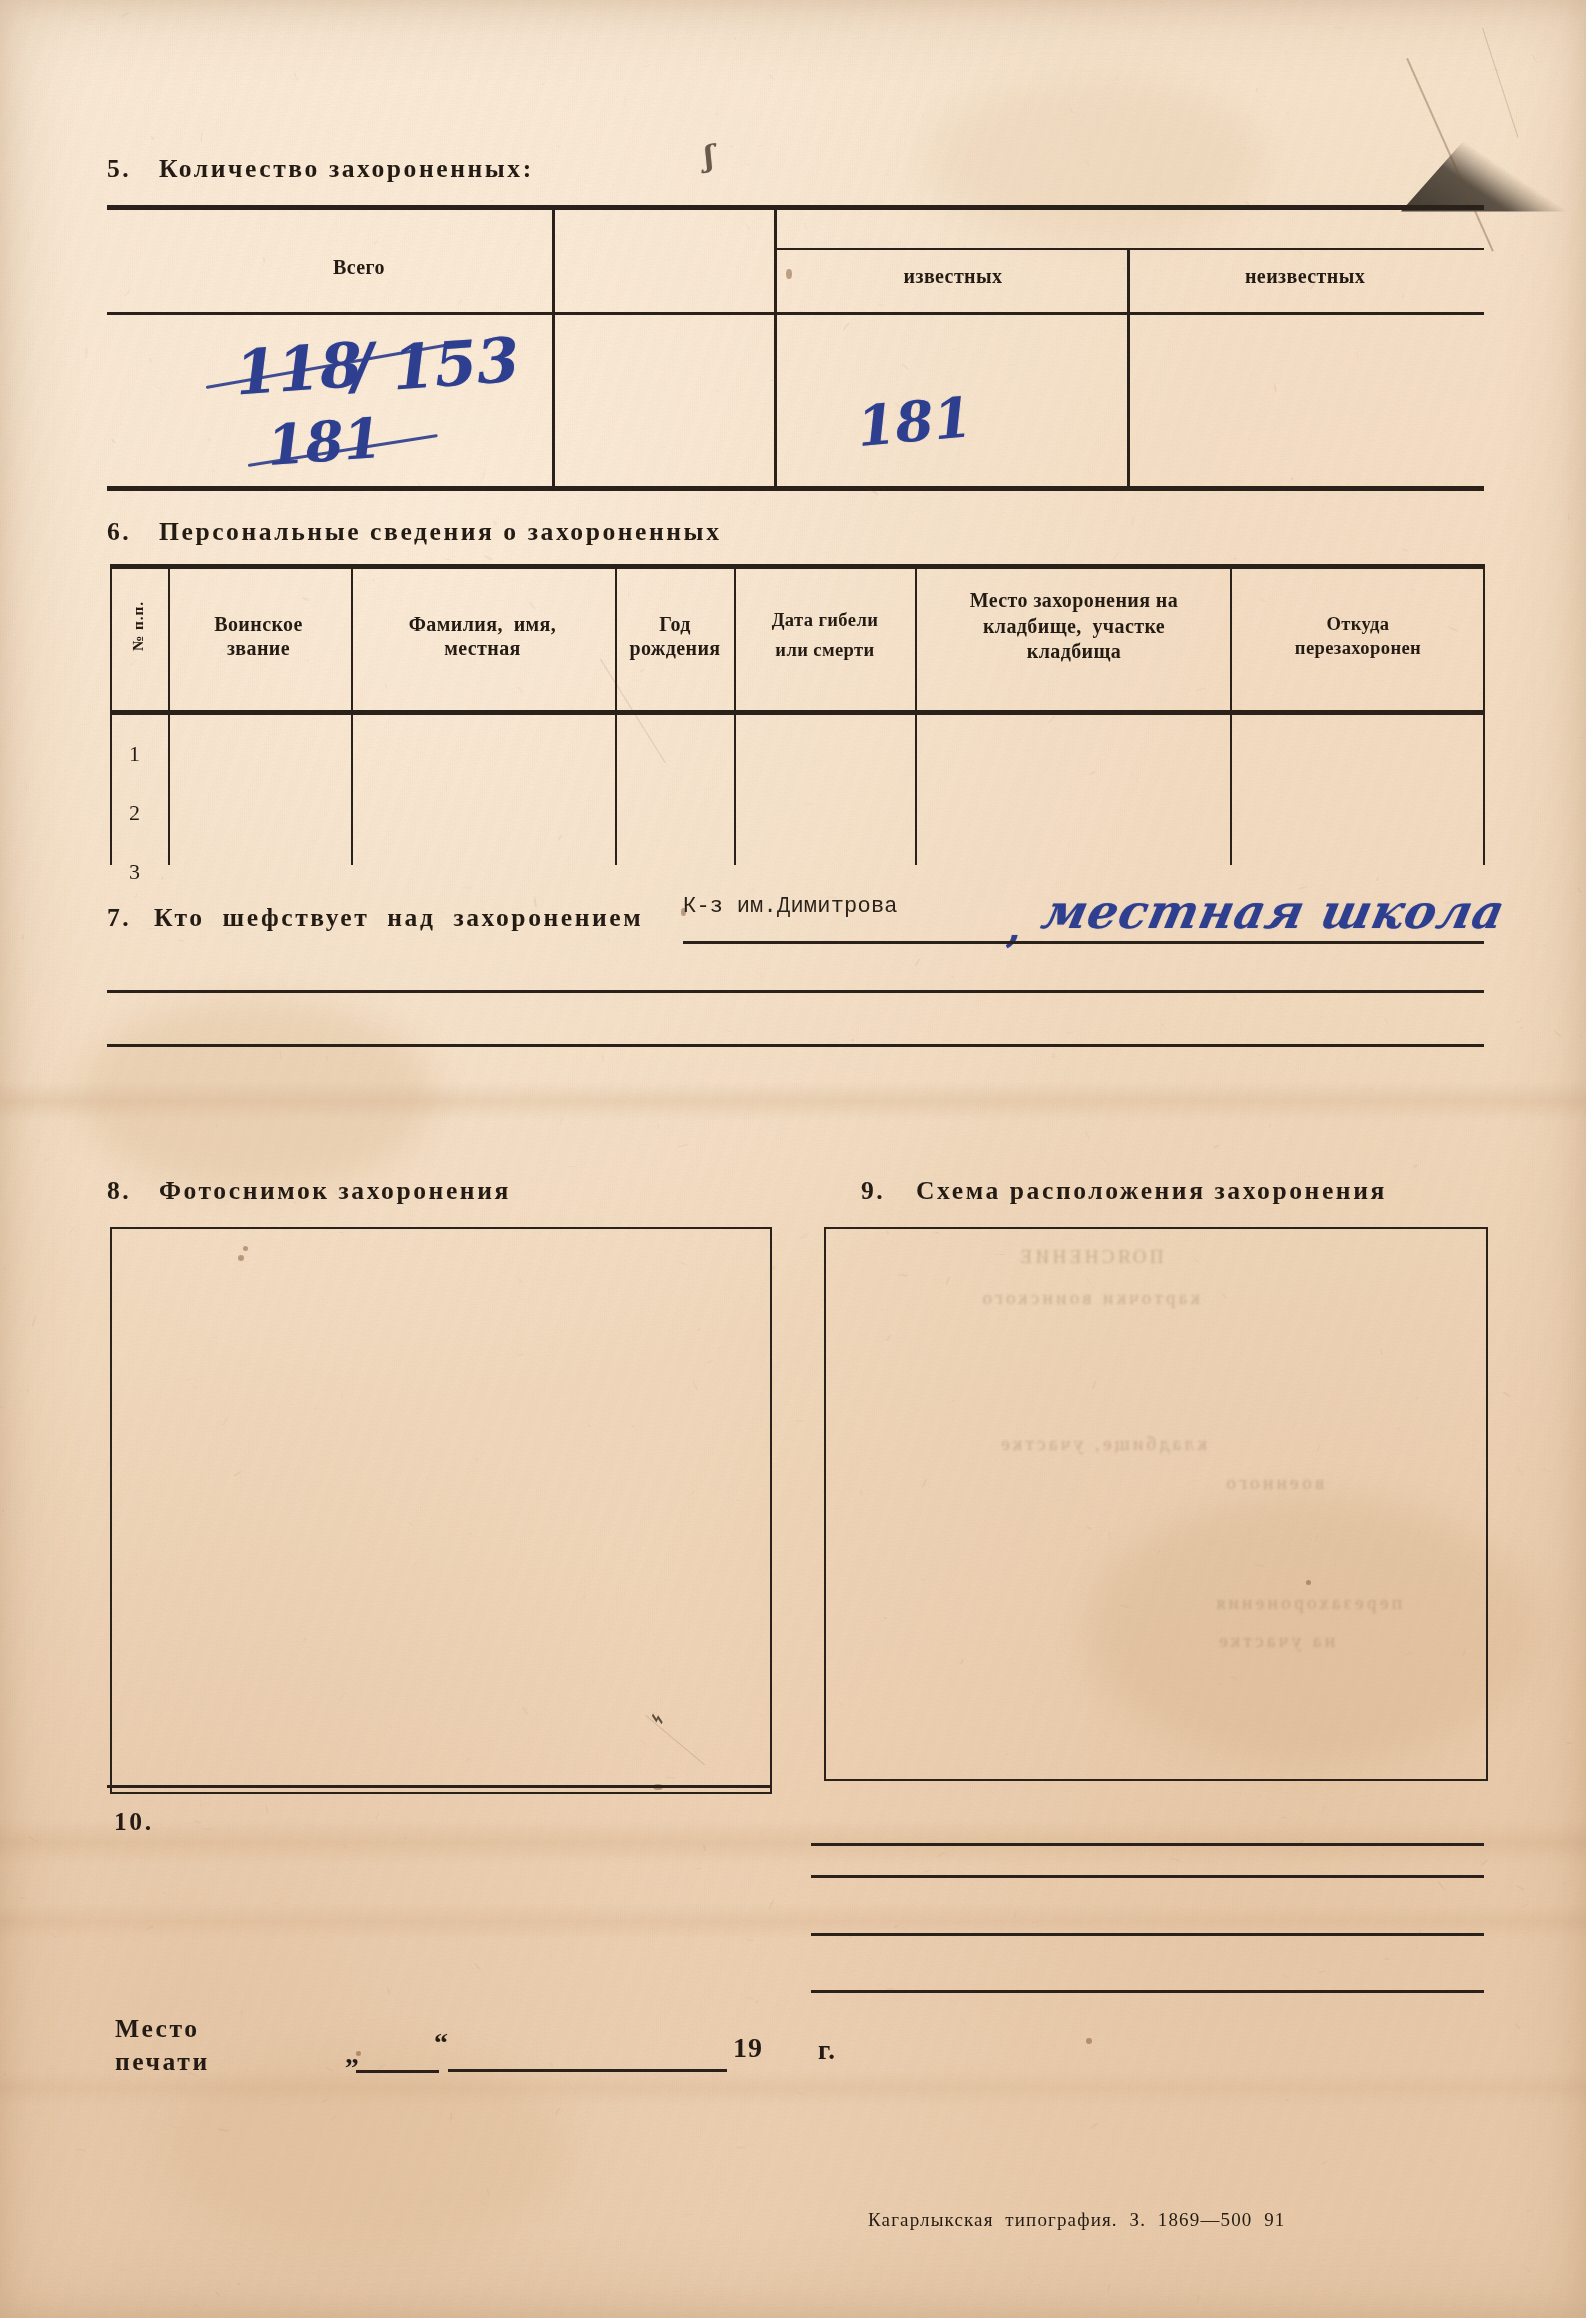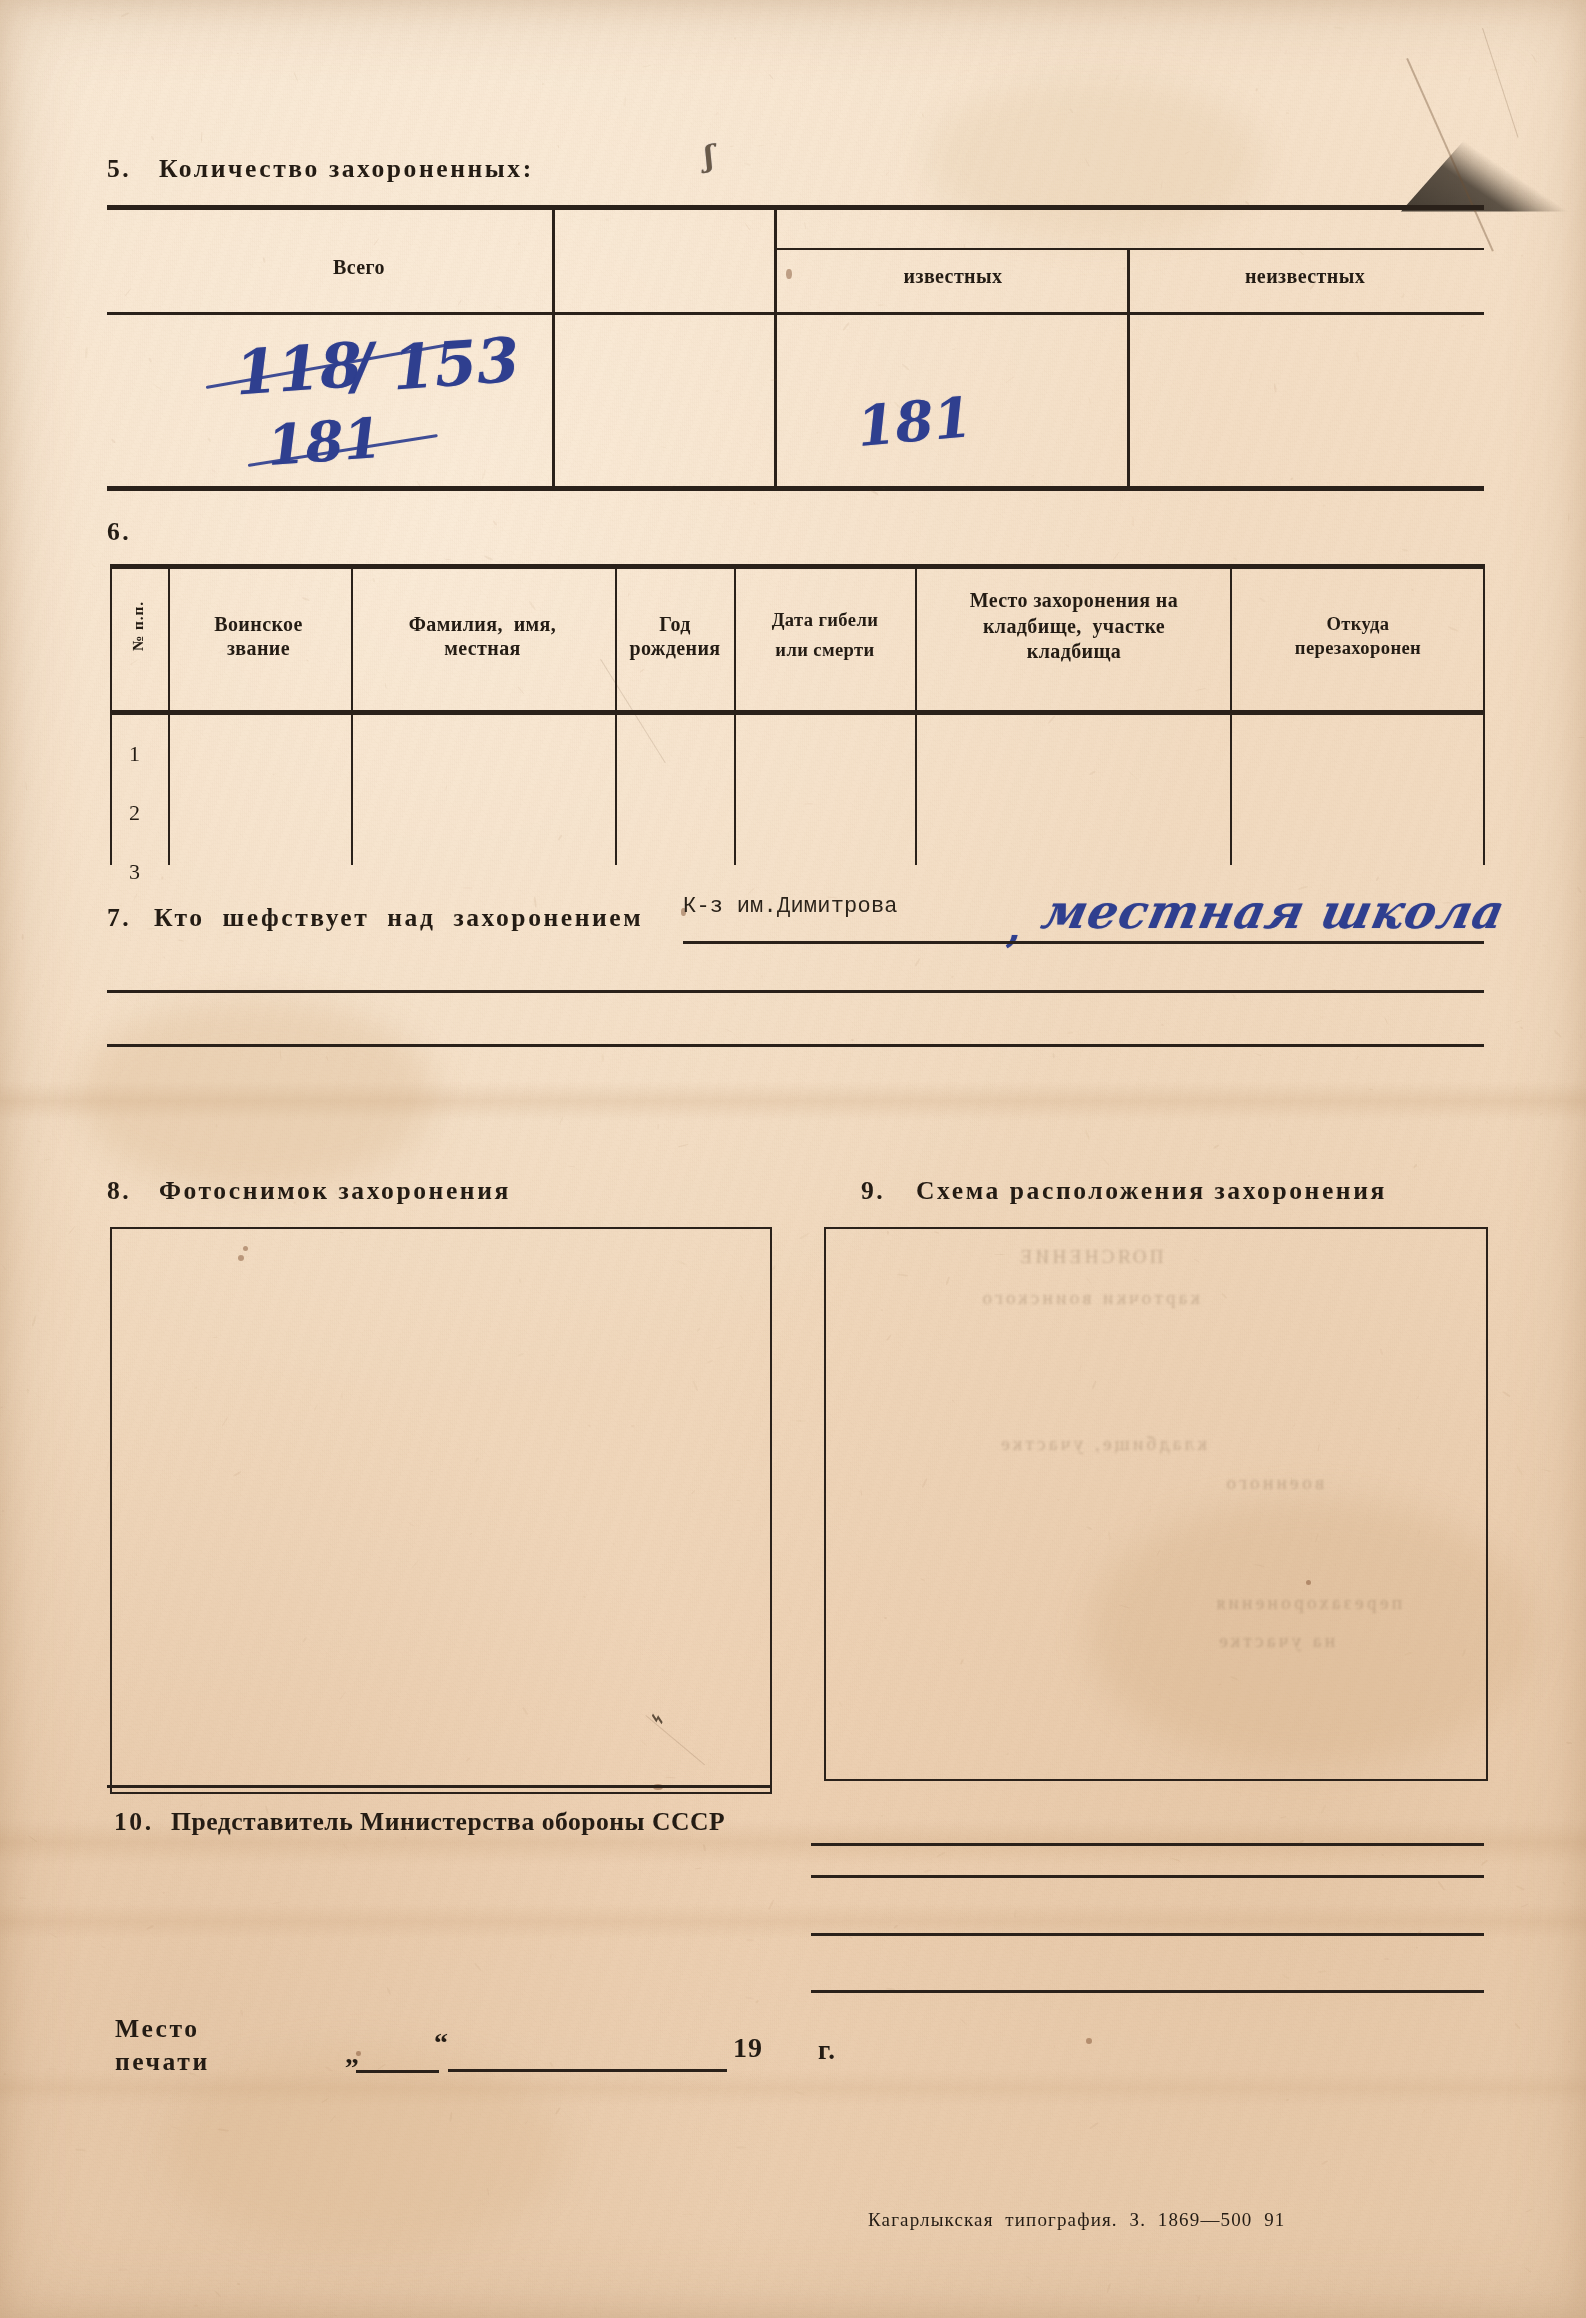--- a/index.html
+++ b/index.html
@@ -236,20 +236,21 @@
   <div class="hand big" style="left:351px; top:330px; transform:rotate(-4deg);">/</div>
   <div class="hand big" style="left:392px; top:328px; transform:rotate(-4deg);">153</div>
   <div class="strike" style="left:206px; top:386px; width:255px; transform:rotate(-10deg);"></div>
 
   <div class="hand mid" style="left:267px; top:409px; transform:rotate(-4deg);">181</div>
   <div class="strike" style="left:248px; top:464px; width:192px; transform:rotate(-9deg);"></div>
 
   <div class="hand mid" style="left:857px; top:389px; transform:rotate(-5deg);">181</div>
 
   <div class="ink section-title" style="left:107px; top:517px;">6.</div>
+  <div class="ink section-title" style="left:159px; top:517px;">Персональные сведения о захороненных</div>
 
   <div class="rule thick" style="left:110px; top:564px; width:1374px;"></div>
   <div class="rule thick" style="left:110px; top:710px; width:1374px;"></div>
 
   <div class="vrule" style="left:110px;  top:564px; height:301px;"></div>
   <div class="vrule" style="left:168px;  top:564px; height:301px;"></div>
   <div class="vrule" style="left:351px;  top:564px; height:301px;"></div>
   <div class="vrule" style="left:615px;  top:564px; height:301px;"></div>
   <div class="vrule" style="left:734px; top:564px; height:301px;"></div>
   <div class="vrule" style="left:915px; top:564px; height:301px;"></div>
@@ -306,21 +307,20 @@
   <div class="ghost" style="left:998px; top:1433px;">кладбище, участке</div>
   <div class="ghost" style="left:1223px; top:1472px;">военного</div>
   <div class="ghost" style="left:1213px; top:1592px;">перезахоронения</div>
   <div class="ghost" style="left:1216px; top:1630px;">на участке</div>
 
   <div class="ink" style="left:650px; top:1703px; font-size:25.6px; transform:rotate(26deg); color:#3c2e1e; opacity:0.8;">⌁</div>
 
   <div class="rule med" style="left:107px; top:1785px; width:665px;"></div>
 
   <div class="ink section-title" style="left:114px; top:1807px;">10.</div>
-  <div class="ink section-title" style="left:171px; top:1807px; letter-spacing:0.02em;">Представитель Министерства обороны СССР</div>
   <div class="rule med" style="left:811px; top:1843px; width:673px;"></div>
 
   <div class="rule med" style="left:811px; top:1875px; width:673px;"></div>
   <div class="rule med" style="left:811px; top:1933px; width:673px;"></div>
   <div class="rule med" style="left:811px; top:1990px; width:673px;"></div>
 
   <div class="ink section-title" style="left:115px; top:2014px;">Место</div>
   <div class="ink section-title" style="left:115px; top:2047px;">печати</div>
 
   <div class="ink" style="left:345px; top:2038px; font-size:28px; font-weight:700;">„</div>

